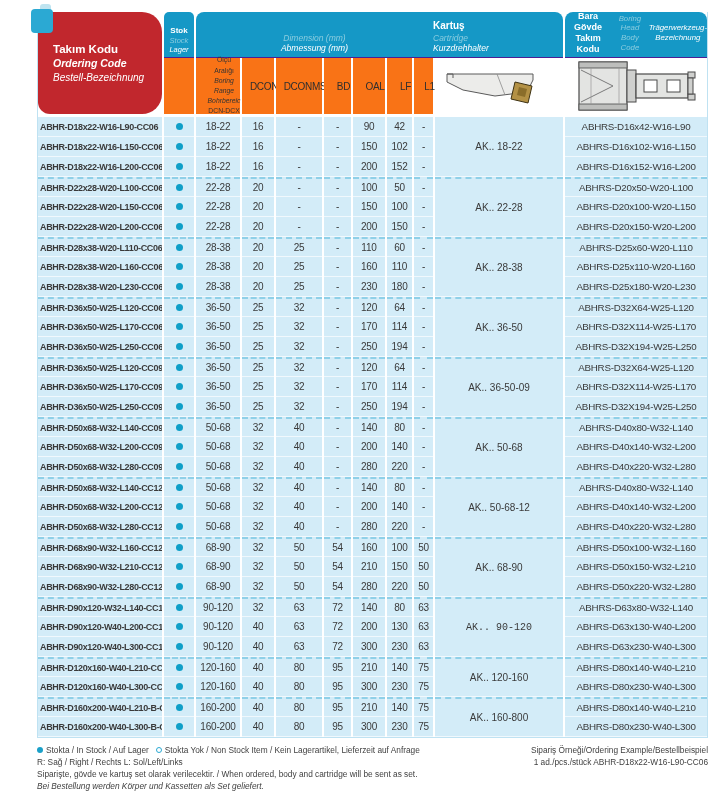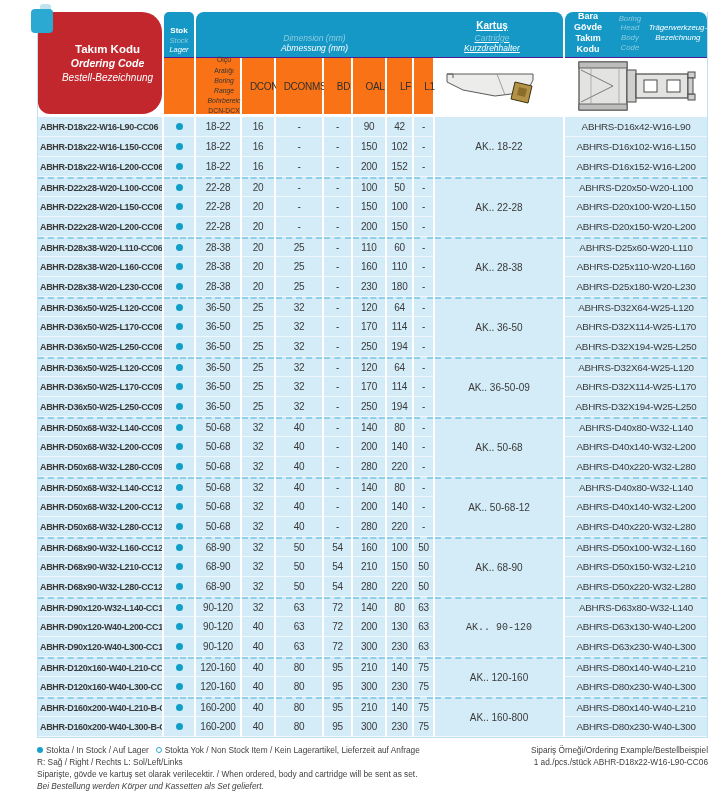--- a/index.html
+++ b/index.html
@@ -16,40 +16,40 @@
     grid-template-rows:46px 56px 3px;
     grid-auto-rows:20px;
     column-gap:2px;
     background:#ffffff;
   }
   
   .h-red{
     grid-column:1;grid-row:1/3;background:#c1272d;color:#fff;
     border-radius:5px 20px 20px 12px;
     display:flex;flex-direction:column;justify-content:center;
-    padding-left:15px;box-sizing:border-box;text-align:center;
+    padding-left:15px;box-sizing:border-box;
   }
   .h-red .r1{font-size:11.5px;font-weight:bold;line-height:1.35;}
   .h-red .r2{font-size:10.5px;font-weight:bold;font-style:italic;line-height:1.3;}
   .h-red .r3{font-size:10px;font-style:italic;line-height:1.3;}
   .band{background:#1598c6;color:#fff;border-bottom:1px solid #4c1d95;box-sizing:border-box;}
   .h-stok{
     grid-column:2;grid-row:1;border-radius:5px 5px 0 0;
     display:flex;flex-direction:column;justify-content:flex-end;align-items:center;
     padding-bottom:3px;text-align:center;
   }
   .h-stok .t1{font-size:8px;font-weight:bold;line-height:1.2;}
   .h-stok .t2{font-size:7.5px;font-style:italic;color:#8accdf;line-height:1.2;}
   .h-stok .t3{font-size:7.5px;font-style:italic;line-height:1.2;text-align:center;}
   .h-band{
     grid-column:3/11;grid-row:1;border-radius:8px 8px 0 0;
     display:flex;align-items:flex-end;
   }
   .dim-part{width:237px;text-align:center;padding-bottom:3px;}
-  .kart-part{flex:1;text-align:center;padding-right:12px;padding-bottom:3px;text-decoration:underline;}
+  .kart-part{flex:1;text-align:left;padding-right:12px;padding-bottom:3px;}
   .h-band .t1,.h-bara .t1{font-size:10px;font-weight:bold;line-height:1.25;}
   .h-band .t2,.h-bara .t2{font-size:8.5px;font-style:italic;color:#8accdf;line-height:1.25;}
   .h-band .t3,.h-bara .t3{font-size:8.5px;font-style:italic;line-height:1.25;}
   .h-bara{
     grid-column:11;grid-row:1;border-radius:8px 8px 0 0;
     display:flex;flex-direction:row;justify-content:center;align-items:center;
     padding-bottom:3px;text-align:center;
   }
   .h-bara .t1{font-size:9px;}
   .h-bara .t2,.h-bara .t3{font-size:7.8px;}

